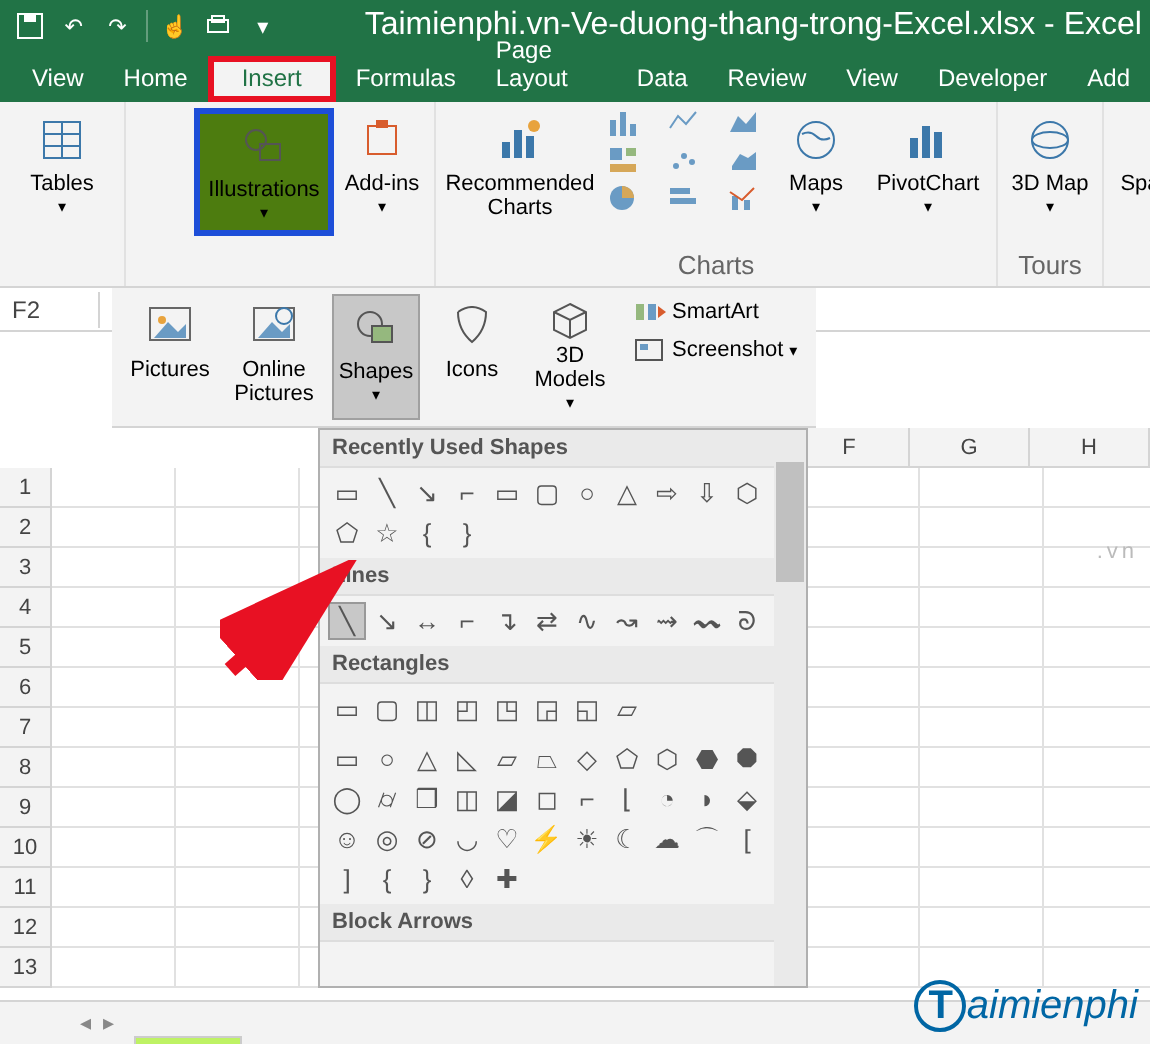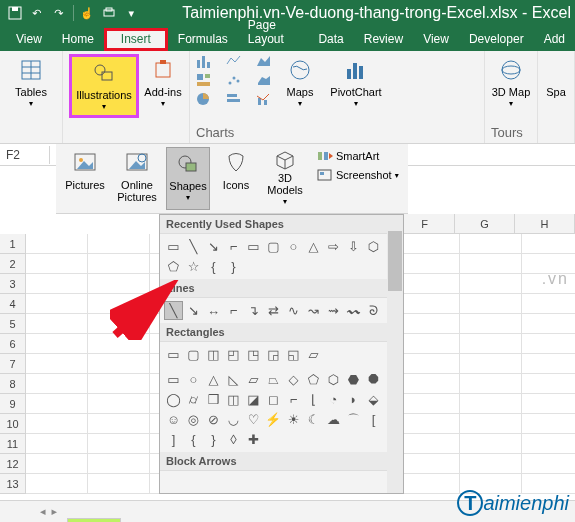--- a/index.html
+++ b/index.html
@@ -12,28 +12,28 @@
 .qat .title { margin-left: 40px; font-size: 16px; white-space: nowrap; }
 
 
 .ribbon-tabs { height: 25px; background: #217346; display: flex; align-items: flex-end; padding-left: 6px; color: #fff; font-size: 12px; }
 .ribbon-tabs .tab { padding: 4px 10px 5px; cursor: pointer; }
 .ribbon-tabs .tab.active { background: #f3f3f3; color: #217346; }
 .ribbon-tabs .tab.highlight { border: 3px solid #e81123; margin-top: -3px; padding: 1px 14px 2px; }
 
 
 .ribbon-body { height: 93px; background: #f3f3f3; border-bottom: 1px solid #d4d4d4; display: flex; font-size: 11px; position: relative; }
-.rgroup { display: flex; flex-direction: column; align-items: flex-start; border-right: 1px solid #e1e1e1; padding: 3px 6px 0; height: 100%; }
+.rgroup { display: flex; flex-direction: column; align-items: center; border-right: 1px solid #e1e1e1; padding: 3px 6px 0; height: 100%; }
 .rgroup-inner { flex: 1; display: flex; align-items: flex-start; gap: 4px; }
 .rgroup-label { font-size: 13px; color: #666; padding: 2px 0 3px; text-align: center; }
 .bigbtn { display: flex; flex-direction: column; align-items: center; width: 50px; padding: 2px 0; cursor: pointer; }
 .bigbtn .bicon { width: 28px; height: 28px; margin-bottom: 2px; display: flex; align-items: center; justify-content: center; }
 .bigbtn .blabel { font-size: 11px; text-align: center; line-height: 12px; }
 .bigbtn .blabel .arrow { font-size: 8px; display: block; }
-.illus-hl { border: 3px solid #d946ef; background: #fde047; padding: 2px 0; }
+.illus-hl { border: 3px solid #1d4ed8; background: #4d7c0f; padding: 2px 0; margin-left: 28px; }
 
 .smallbtn-row { display: flex; flex-direction: column; gap: 1px; align-items: flex-start; }
 .smallbtn { display: flex; align-items: center; gap: 3px; padding: 1px 3px; font-size: 11px; cursor: pointer; }
 .smallbtn .sicon { width: 16px; height: 16px; display: flex; align-items: center; justify-content: center; }
 
 
 .fbar { height: 22px; border-bottom: 1px solid #d4d4d4; display: flex; align-items: center; background: #fff; font-size: 12px; }
 .namebox { width: 50px; border-right: 1px solid #d4d4d4; padding: 2px 6px; color: #444; }
 
 
@@ -63,21 +63,21 @@
 
 .red-arrow { position: absolute; top: 280px; left: 110px; z-index: 30; pointer-events: none; }
 
 
 .sheettabs { position: absolute; bottom: 0; left: 0; right: 0; height: 22px; background: #f3f3f3; border-top: 1px solid #d4d4d4; display: flex; align-items: center; font-size: 11px; padding-left: 40px; }
 .sheettabs .stab { padding: 2px 10px; background: #bef264; border: 1px solid #ccc; border-bottom: 2px solid #217346; margin-top: 32px; }
 
 
 .watermark { position: absolute; right: 6px; bottom: 6px; z-index: 50; font-family: Georgia, serif; font-size: 20px; color: #0066a4; font-style: italic; }
 .watermark .ball { display: inline-block; width: 26px; height: 26px; border-radius: 50%; border: 2px solid #0066a4; text-align: center; line-height: 22px; font-style: normal; font-weight: bold; }
-.watermark-vn { position: absolute; right: 6px; top: 270px; z-index: 40; font-size: 16px; color: #bbb; letter-spacing: 2px; }
+.watermark-vn { position: absolute; right: 6px; top: 270px; z-index: 40; font-size: 11px; color: #bbb; letter-spacing: 2px; }
 
 svg { display: block; }
 </style>
 </head>
 <body>
 
 <div class="qat">
   <div class="qat-icon">
       <svg width="14" height="14" viewBox="0 0 14 14">
         <rect x="1" y="1" width="12" height="12" fill="none" stroke="#fff" stroke-width="1"></rect>
@@ -144,20 +144,31 @@
               <rect x="3" y="3" width="14" height="14" fill="none" stroke="#d85c2d"></rect>
               <rect x="7" y="0" width="6" height="4" fill="#d85c2d"></rect>
             </svg>
           </div>
         <div class="blabel"><span>Add-ins</span><span class="arrow">▾</span></div>
       </div>
     </div>
   </div>
   <div class="rgroup" style="flex:1">
     <div class="rgroup-inner" style="gap:8px">
+      <div class="bigbtn" style="width:72px">
+        <div class="bicon">
+            <svg width="24" height="22" viewBox="0 0 24 22">
+              <rect x="3" y="12" width="4" height="8" fill="#3c78aa"></rect>
+              <rect x="9" y="6" width="4" height="14" fill="#3c78aa"></rect>
+              <rect x="15" y="9" width="4" height="11" fill="#3c78aa"></rect>
+              <circle cx="19" cy="4" r="3" fill="#e8a33d"></circle>
+            </svg>
+          </div>
+        <div class="blabel">Recommended Charts</div>
+      </div>
       <div class="smallbtn-row">
         <div style="display:flex;gap:14px">
           <span class="sicon">
               <svg width="16" height="14">
                 <rect x="1" y="6" width="3" height="8" fill="#6a9bc4"></rect>
                 <rect x="6" y="2" width="3" height="12" fill="#6a9bc4"></rect>
                 <rect x="11" y="8" width="3" height="6" fill="#6a9bc4"></rect>
               </svg>
             </span>
           <span class="sicon">

